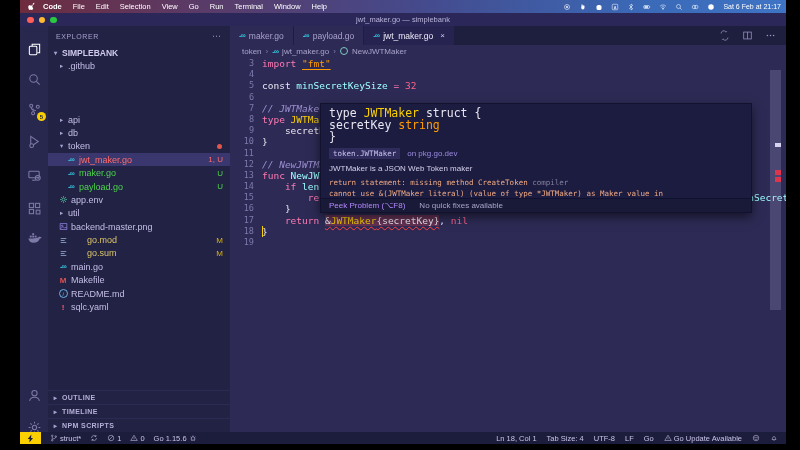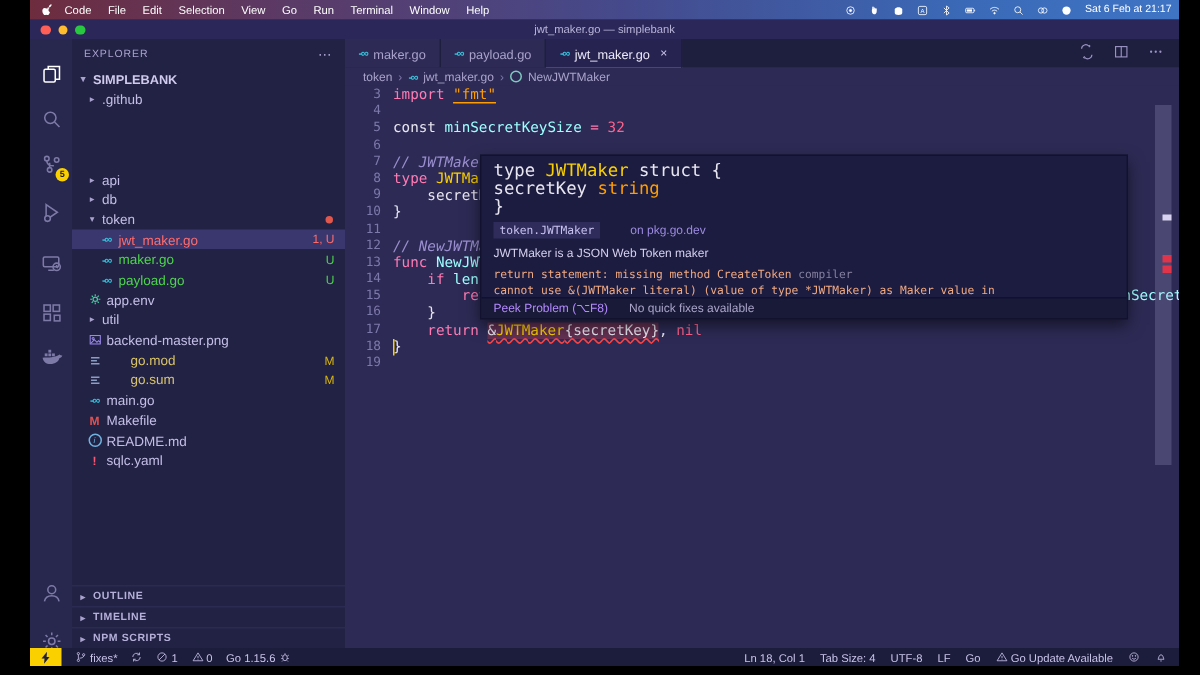--- a/index.html
+++ b/index.html
@@ -7,21 +7,21 @@
        font-family:"Liberation Sans",sans-serif;-webkit-font-smoothing:antialiased;}
   .screen{position:absolute;left:20px;top:0;width:766px;height:444px;background:#2d2b55;}
 
   
   .menubar{position:absolute;left:0;top:0;width:100%;height:13px;
     background:linear-gradient(90deg,#6e2c3e 0%,#5b3a66 22%,#454a8c 52%,#3a6ab8 82%,#3f74c4 100%);
     display:flex;align-items:center;font-size:7.5px;color:#fff;}
   .menubar .apple{margin-left:8px;display:flex;align-items:center;}
   .menu-items{display:flex;margin-left:6px;gap:11px;}
   .menu-items span{cursor:default;}
-  .menu-items span:first-child{font-weight:400;}
+  .menu-items span:first-child{font-weight:700;}
   .menu-right{margin-left:auto;display:flex;align-items:center;gap:8px;margin-right:5px;}
   .mi{width:8px;height:8px;display:inline-flex;align-items:center;justify-content:center;color:#fff;}
   .mi svg{width:8px;height:8px;}
   .clock{font-size:7px;white-space:nowrap;}
 
   
   .titlebar{position:absolute;left:0;top:13px;width:100%;height:13px;background:#2b2859;
     display:flex;align-items:center;justify-content:center;color:#b8b3d9;font-size:7.5px;}
   .lights{position:absolute;left:7px;top:3.5px;display:flex;gap:5px;}
   .light{width:6.5px;height:6.5px;border-radius:50%;}
@@ -90,21 +90,21 @@
 
   
   .vscroll{position:absolute;right:5px;top:13px;width:11px;height:240px;background:rgba(190,185,230,.20);}
   .mark{position:absolute;width:6px;right:0;}
 
   
   .tooltip{position:absolute;left:90px;top:46px;width:432px;height:110px;background:#1c1c40;
     border:1px solid #12122e;box-shadow:0 4px 10px rgba(0,0,0,.55);box-sizing:border-box;
     font-size:8px;color:#d5d0ee;z-index:5;}
   .tt-code{padding:3px 8px 2px 8px;font-family:"DejaVu Sans Mono",monospace;font-size:11.5px;line-height:12px;}
-  .tt-linkrow{padding:3px 8px;display:flex;align-items:center;gap:20px;}
+  .tt-linkrow{padding:3px 8px;display:flex;align-items:center;gap:7px;}
   .tt-chip{background:#2f2c5c;color:#c8c2f0;font-family:"DejaVu Sans Mono",monospace;font-size:7.5px;padding:1px 4px;}
   .tt-linksuffix{color:#9c8ae0;}
   .tt-doc{padding:2px 8px 3px 8px;color:#d5d0ee;font-size:8px;}
   .tt-err{padding:2px 8px 0 8px;font-family:"DejaVu Sans Mono",monospace;font-size:7.5px;
     line-height:10.5px;color:#efa983;}
   .tt-errsrc{color:#84809f;}
   .tt-actions{position:absolute;left:0;bottom:0;width:100%;height:14px;background:#191938;
     border-top:1px solid #101030;display:flex;align-items:center;gap:14px;padding-left:8px;box-sizing:border-box;}
   .tt-peek{color:#b48aff;}
   .tt-nofix{color:#a9a5c9;}
@@ -509,21 +509,21 @@
             <path d="M9.5 1L3 9h3.5L6 15l6.5-8H9z"></path>
           </svg>
         </div>
         <div class="st-item">
           <svg viewBox="0 0 16 16" stroke="currentColor" fill="none" stroke-width="1.1">
             <circle cx="4.5" cy="3.5" r="1.5"></circle>
             <circle cx="4.5" cy="12.5" r="1.5"></circle>
             <circle cx="11.5" cy="5" r="1.5"></circle>
             <path d="M4.5 5v6M11.5 6.5c0 2.5-3 3-5.5 3"></path>
           </svg>
-          <span>fixes*</span>
+          <span>struct*</span>
         </div>
         <div class="st-item">
           <svg viewBox="0 0 16 16" stroke="currentColor" fill="none" stroke-width="1.1">
             <path d="M13 8a5 5 0 01-9 3M3 8a5 5 0 019-3"></path>
             <path d="M12 2v3h-3M4 14v-3h3"></path>
           </svg>
         </div>
         <div class="st-item">
           <svg viewBox="0 0 16 16" stroke="currentColor" fill="none" stroke-width="1.1">
             <circle cx="8" cy="8" r="5.5"></circle>

